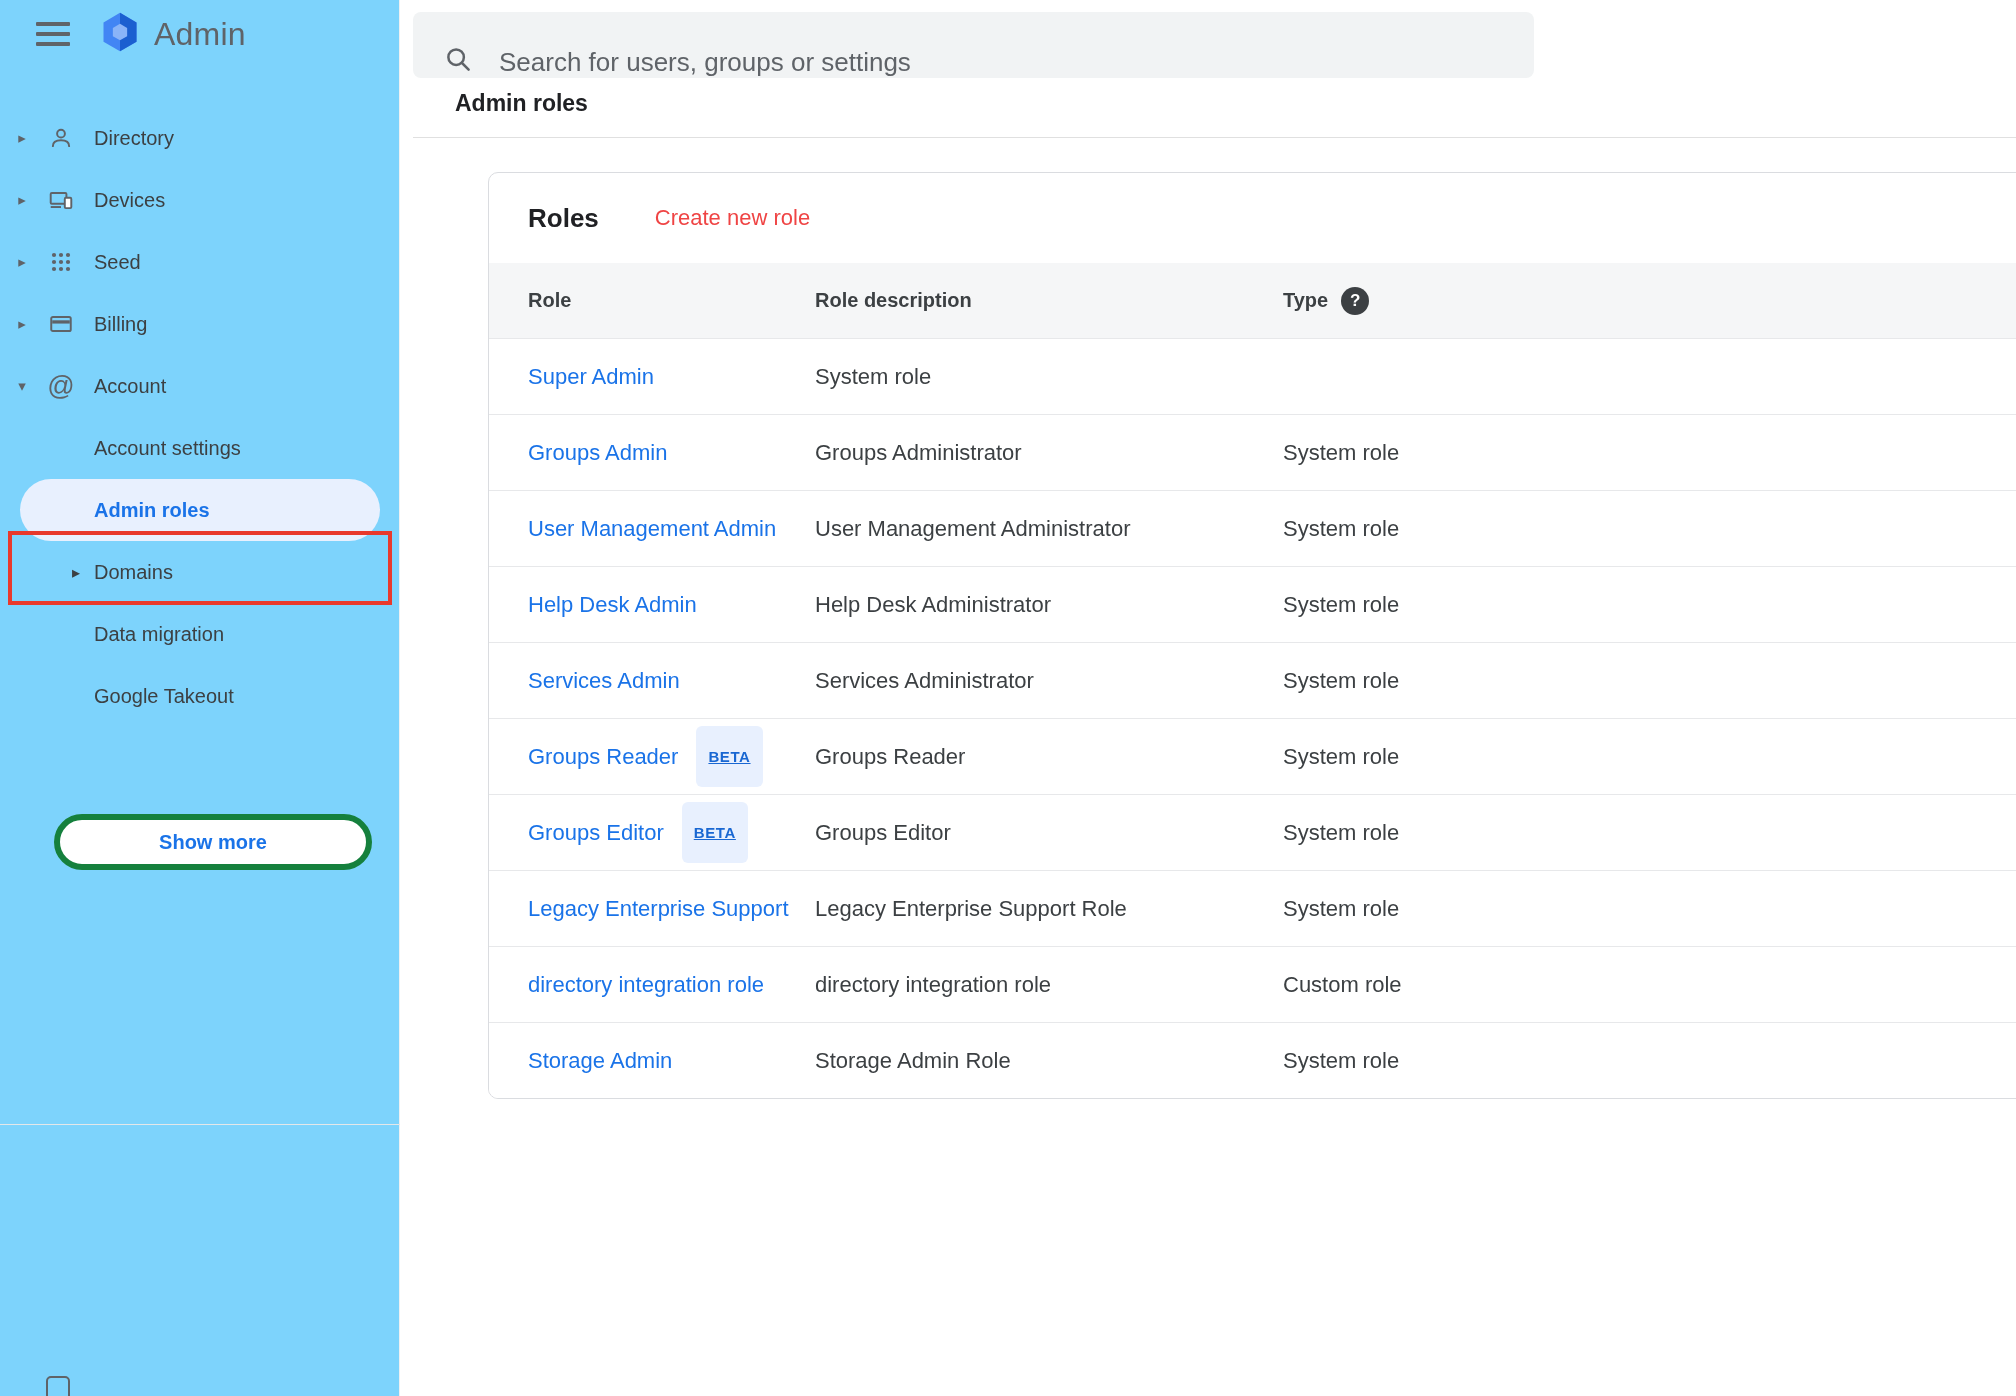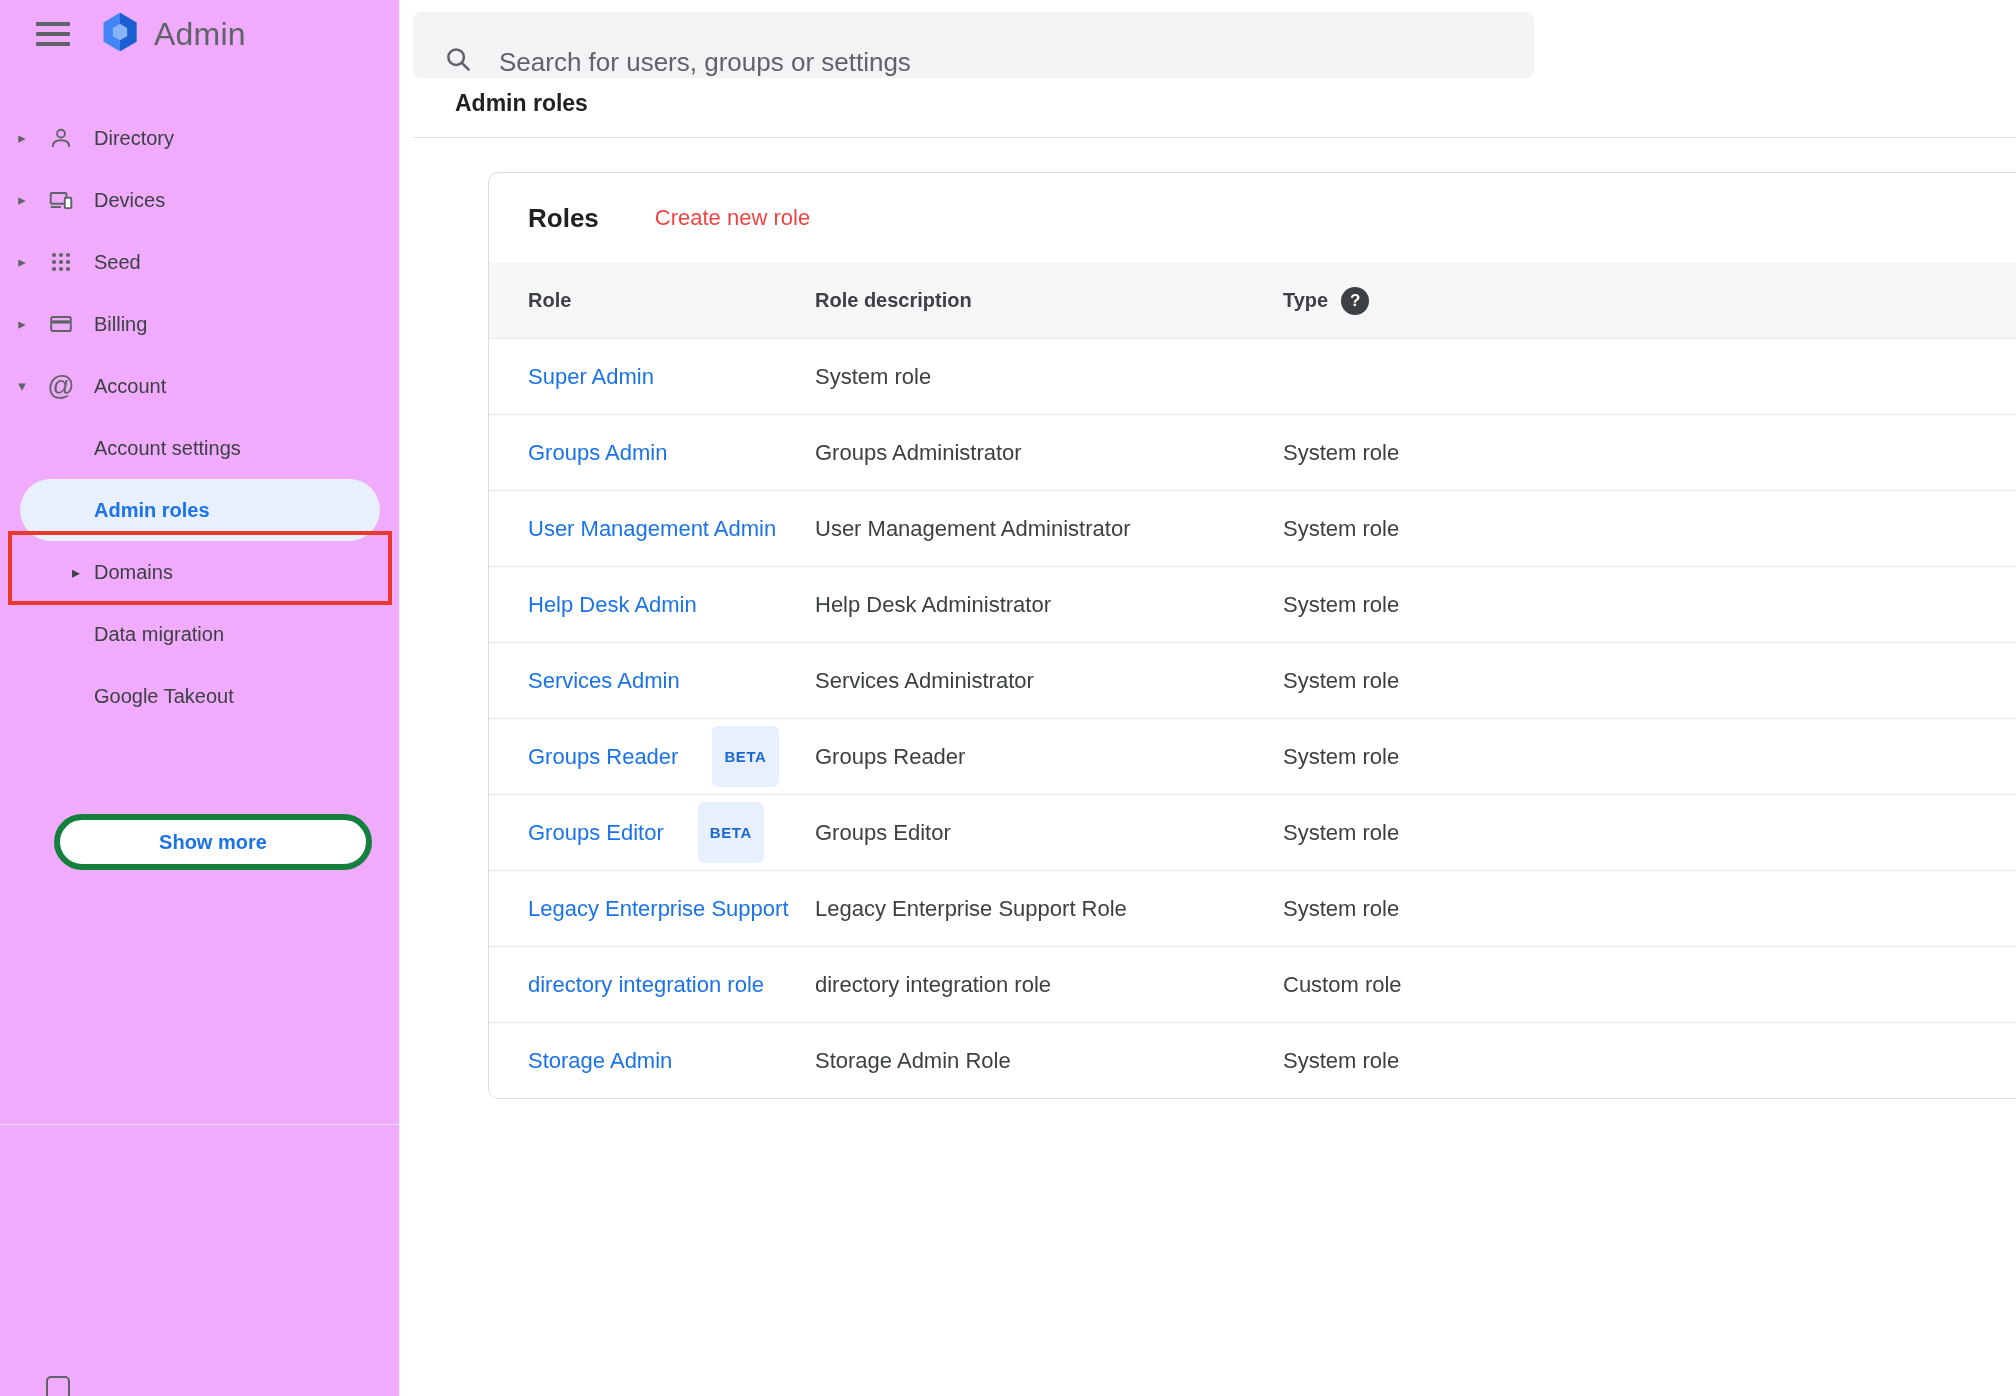--- a/index.html
+++ b/index.html
@@ -2,21 +2,21 @@
 <html><head>
 <meta charset="utf-8">
 <style>
   * { margin:0; padding:0; box-sizing:border-box; }
   html,body { width:2016px; height:1396px; overflow:hidden; background:#fff;
               font-family:'Liberation Sans','DejaVu Sans',sans-serif; }
   body { position:relative; }
 
   
   .sidebar { position:absolute; left:0; top:0; width:400px; height:1396px;
-             background:#f0abfc; border-right:1px solid #eef0f2; }
+             background:#7dd3fc; border-right:1px solid #eef0f2; }
   .sidebar-header { display:flex; align-items:center; height:68px; padding-left:36px; }
   .hamburger { width:36px; height:36px; display:flex; flex-direction:column;
                justify-content:center; gap:6px; background:none; border:none; cursor:pointer; }
   .hamburger span { display:block; width:34px; height:4px; background:#5f6368; border-radius:1px; }
   .logo-wrap { display:flex; align-items:center; margin-left:26px; }
   .logo-text { margin-left:12px; font-size:32px; color:#5f6368; letter-spacing:0.2px; }
 
   .nav { position:absolute; top:107px; left:0; width:400px; }
   .nav-item { height:62px; display:flex; align-items:center; cursor:pointer; }
   .arrow-slot { margin-left:14px; width:16px; font-size:15px; color:#5f6368;
@@ -75,23 +75,23 @@
   .c2 { flex:0 0 468px; }
   .c3 { flex:1; display:flex; align-items:center; }
   .help-icon { display:inline-flex; align-items:center; justify-content:center;
                width:28px; height:28px; margin-left:13px; border-radius:50%;
                background:#3c4043; color:#fff; font-size:17px; font-weight:700;
                cursor:pointer; }
 
   .trow { height:76px; display:flex; align-items:center; padding-left:39px;
           border-top:1px solid #e7e8ea; background:#fff; }
   .role-link { color:#1a73e8; font-size:22px; text-decoration:none; cursor:pointer; }
-  .beta-badge { display:inline-block; margin-left:34px; padding:22px 12px;
+  .beta-badge { display:inline-block; margin-left:18px; padding:22px 12px;
                 background:#e8f0fe; color:#1967d2; font-size:15px; font-weight:700;
-                letter-spacing:0.6px; border-radius:6px; }
+                letter-spacing:0.6px; border-radius:6px;text-decoration:underline; }
   .desc-text, .type-text { color:#3c4043; font-size:22px; }
 </style>
 </head>
 <body>
 
 <aside class="sidebar">
   <div class="sidebar-header">
     <button class="hamburger">
       <span></span>
         <span></span>

